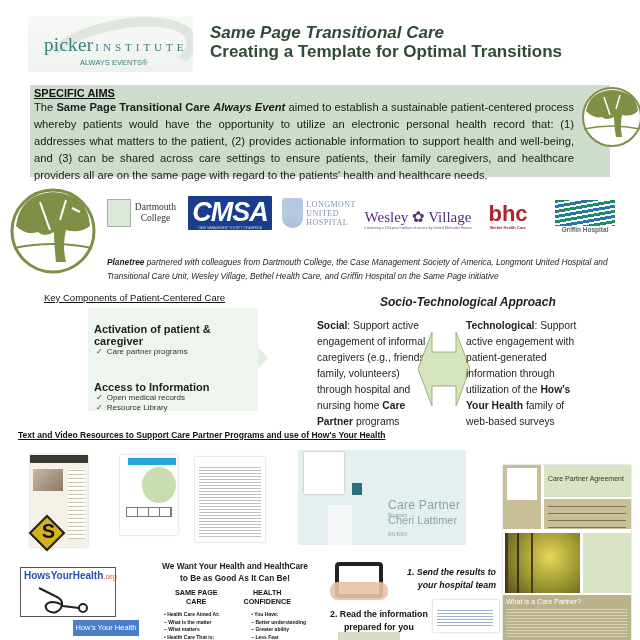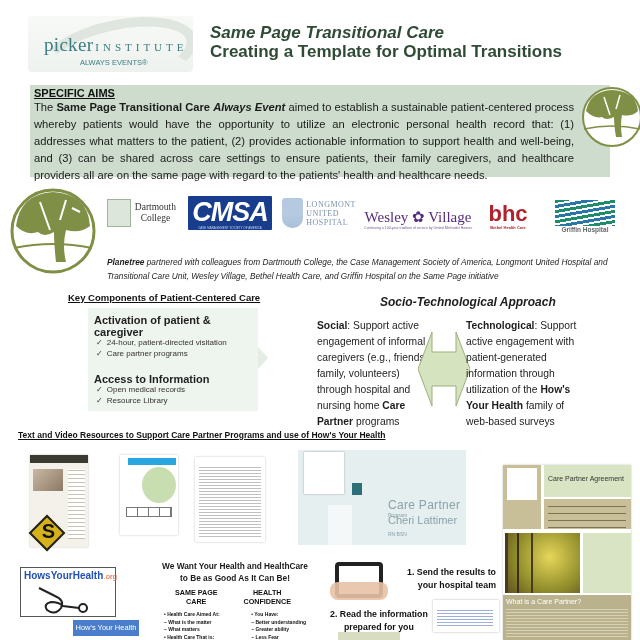--- a/index.html
+++ b/index.html
@@ -39,25 +39,25 @@
     .wes-s { font-size: 3.5px; color: #7a5491; }
     .bhc { left: 474px; width: 68px; flex-direction: column; }
     .bhc-t { font-size: 22px; font-weight: bold; color: #b1232c; line-height: 22px; }
     .bhc-s { font-size: 4px; font-weight: bold; color: #b1232c; }
     .griffin { left: 553px; width: 64px; flex-direction: column; height: 40px; top: 193px; }
     .grif-waves { width: 60px; height: 26px; background: repeating-linear-gradient(170deg, #1f8d6c 0 3px, #ffffff 3px 5px, #2a76a8 5px 8px, #ffffff 8px 10px); }
     .grif-t { font-size: 6.5px; font-weight: bold; color: #666; }
     .partners-text { left: 107px; top: 239px; width: 520px; font-size: 8.3px; font-style: italic; line-height: 14px; color: #1e1e1e; margin-top: 16px; }
 
     
-    .key-head { left: 44px; top: 292px; font-size: 9.5px; font-weight: bold; text-decoration: underline; margin-left: 24px; }
+    .key-head { left: 44px; top: 292px; font-size: 9.5px; font-weight: normal; text-decoration: underline; }
     .key-box { left: 88px; top: 308px; width: 170px; height: 103px; background: #eef4ee; padding: 4px 6px; }
     .arrow-right { left: 232px; top: 318px; width: 0; height: 0; border-top: 40px solid transparent; border-bottom: 40px solid transparent; border-left: 36px solid #e3ede3; }
     .arrow-body { left: 214px; top: 338px; width: 22px; height: 40px; background: #e3ede3; }
-    .kc-title { font-size: 11px; font-weight: bold; color: #1f1f1f; margin-top: 2px; }
+    .kc-title { font-size: 11px; font-weight: bold; color: #1f1f1f; margin-top: 11px; }
     .kc-item { font-size: 8px; color: #333; line-height: 10.5px; padding-left: 2px; }
     .kc-item .chk { margin-right: 4px; }
     .kc-gap { height: 12px; }
 
     
     .st-title { left: 380px; top: 295px; font-size: 12px; font-style: italic; font-weight: bold; color: #1d1d1d; }
     .st-col { top: 318px; width: 120px; font-size: 10.3px; line-height: 16px; color: #1d1d1d; }
     .st-social { left: 317px; }
     .st-tech { left: 466px; }
     .dbl-arrow { left: 418px; top: 330px; width: 52px; height: 78px; }
@@ -101,21 +101,21 @@
     .hyh-t .org { color: #e05a2a; font-weight: normal; font-size: 8px; margin-top: 7px; }
     .steth { position: absolute; left: 14px; top: 16px; width: 60px; height: 32px; }
     .hyh-btn { left: 73px; top: 620px; width: 66px; height: 16px; background: #4a7ecb; color: #fff; font-size: 7.5px; text-align: center; line-height: 16px; }
     .want { left: 160px; top: 560px; width: 150px; text-align: center; }
     .want-t { font-size: 8.3px; font-weight: bold; color: #1a1a1a; line-height: 12px; }
     .want-cols { display: flex; justify-content: space-between; font-size: 7.2px; font-weight: bold; margin-top: 4px; padding: 0 4px; }
     .want-lists { display: flex; justify-content: space-between; text-align: left; margin-top: 5px; font-size: 5px; font-weight: bold; line-height: 7.5px; padding: 0 4px; }
     .tablet { left: 335px; top: 562px; width: 48px; height: 36px; background: #222; border-radius: 4px; padding: 4px; }
     .tablet-screen { width: 100%; height: 100%; background: #fff; }
     .hand { left: 330px; top: 582px; width: 58px; height: 18px; background: #e7c2a6; border-radius: 8px; opacity: 0.9; }
-    .step1 { left: 407px; top: 566px; font-size: 8.8px; font-weight: bold; line-height: 13px; text-align: right; white-space: nowrap; }
+    .step1 { left: 407px; top: 566px; font-size: 8.8px; font-weight: bold; line-height: 13px; text-align: right; white-space: nowrap; font-style: italic; }
     .step2 { left: 330px; top: 608px; font-size: 8.8px; font-weight: bold; line-height: 13px; text-align: center; white-space: nowrap; }
     .shot2 { left: 433px; top: 600px; width: 66px; height: 32px; background: #fff; box-shadow: 0 0 2px rgba(0,0,0,0.3); }
     .shot2-l { position: absolute; left: 4px; top: 8px; width: 56px; height: 20px; background: repeating-linear-gradient(#ffffff 0 2px, #9fb0d8 2px 3px); }
     .strip { left: 338px; top: 632px; width: 62px; height: 8px; background: #d8dcc0; }
   </style>
 </head>
 <body>
 
 <div class="abs picker-logo">
   <div class="picker-swoosh"></div>
@@ -174,21 +174,20 @@
   <div class="grif-waves"></div>
   <div class="grif-t">Griffin Hospital</div>
 </div>
 <div class="abs partners-text"><b>Planetree</b><span> partnered with colleagues from Dartmouth College, the Case Management Society of America, Longmont United Hospital and Transitional Care Unit, Wesley Village, Bethel Health Care, and Griffin Hospital on the Same Page initiative</span></div>
 
 <div class="abs key-head">Key Components of Patient-Centered Care</div>
 <div class="abs arrow-body"></div>
 <div class="abs arrow-right"></div>
 <div class="abs key-box">
   <div class="kc-title">Activation of patient &amp; caregiver</div>
-  <div class="kc-item"><span class="chk">✓</span><span>24-hour, patient-directed visitation</span></div>
   <div class="kc-item"><span class="chk">✓</span><span>Care partner programs</span></div>
   <div class="kc-gap"></div>
   <div class="kc-title">Access to Information</div>
   <div class="kc-item"><span class="chk">✓</span><span>Open medical records</span></div>
   <div class="kc-item"><span class="chk">✓</span><span>Resource Library</span></div>
 </div>
 
 <div class="abs st-title">Socio-Technological Approach</div>
 <div class="abs st-col st-social"><b>Social</b><span>: Support active engagement of informal caregivers (e.g., friends, family, volunteers) through hospital and nursing home </span><b>Care Partner</b><span> programs</span></div>
 <svg class="abs dbl-arrow" viewBox="0 0 52 78">

